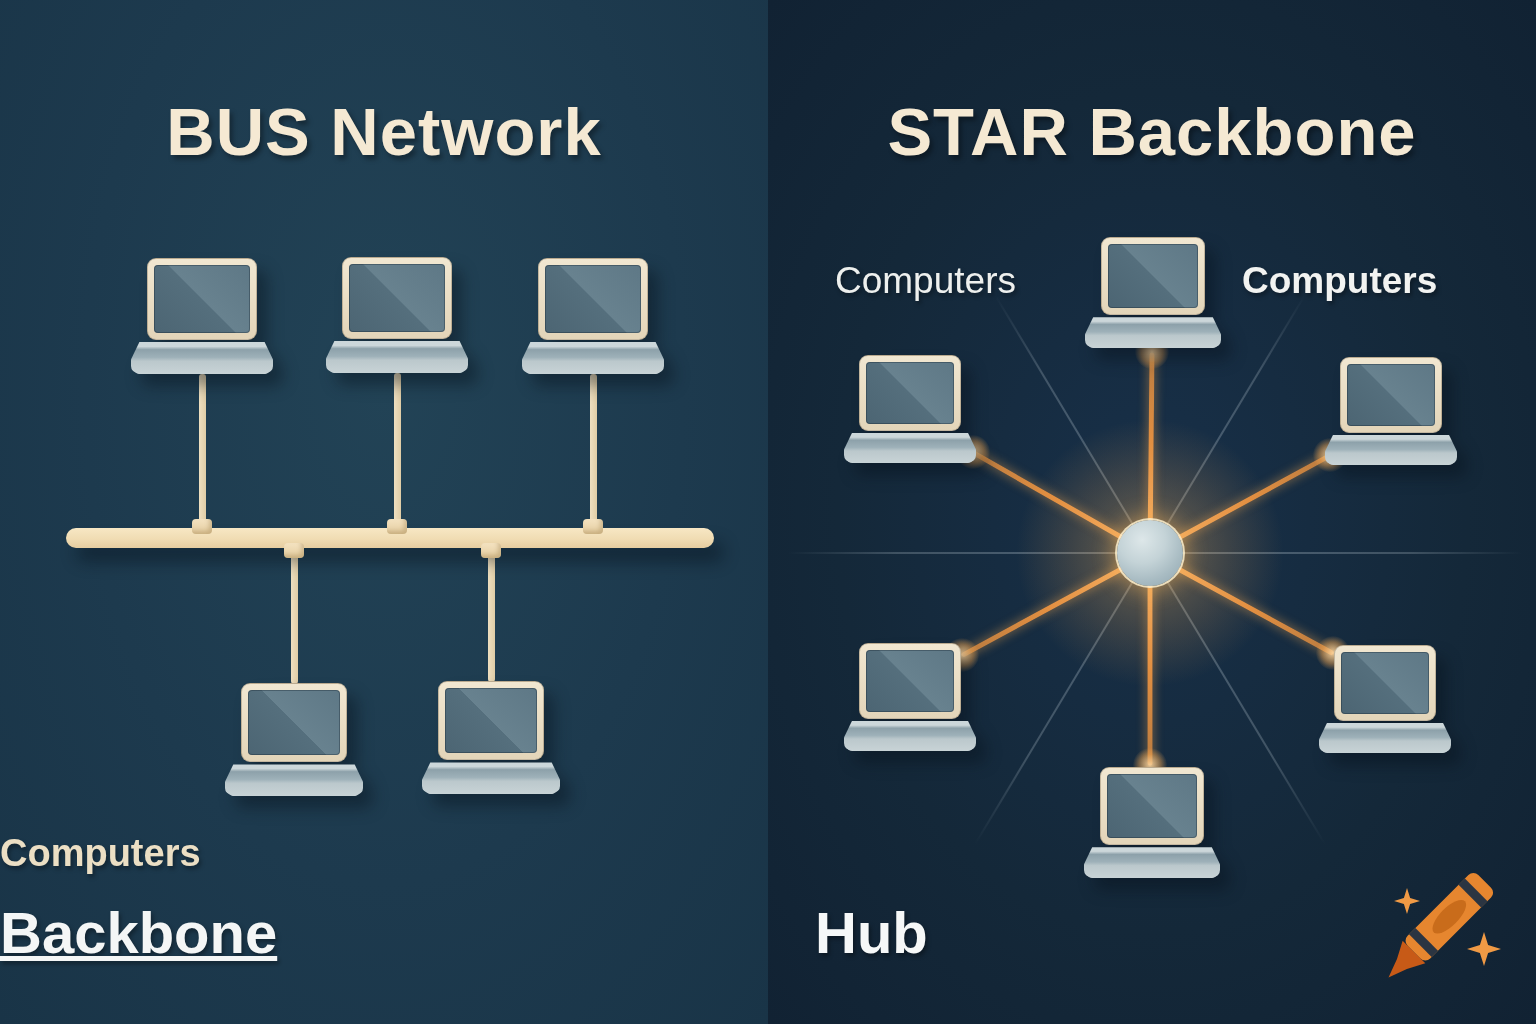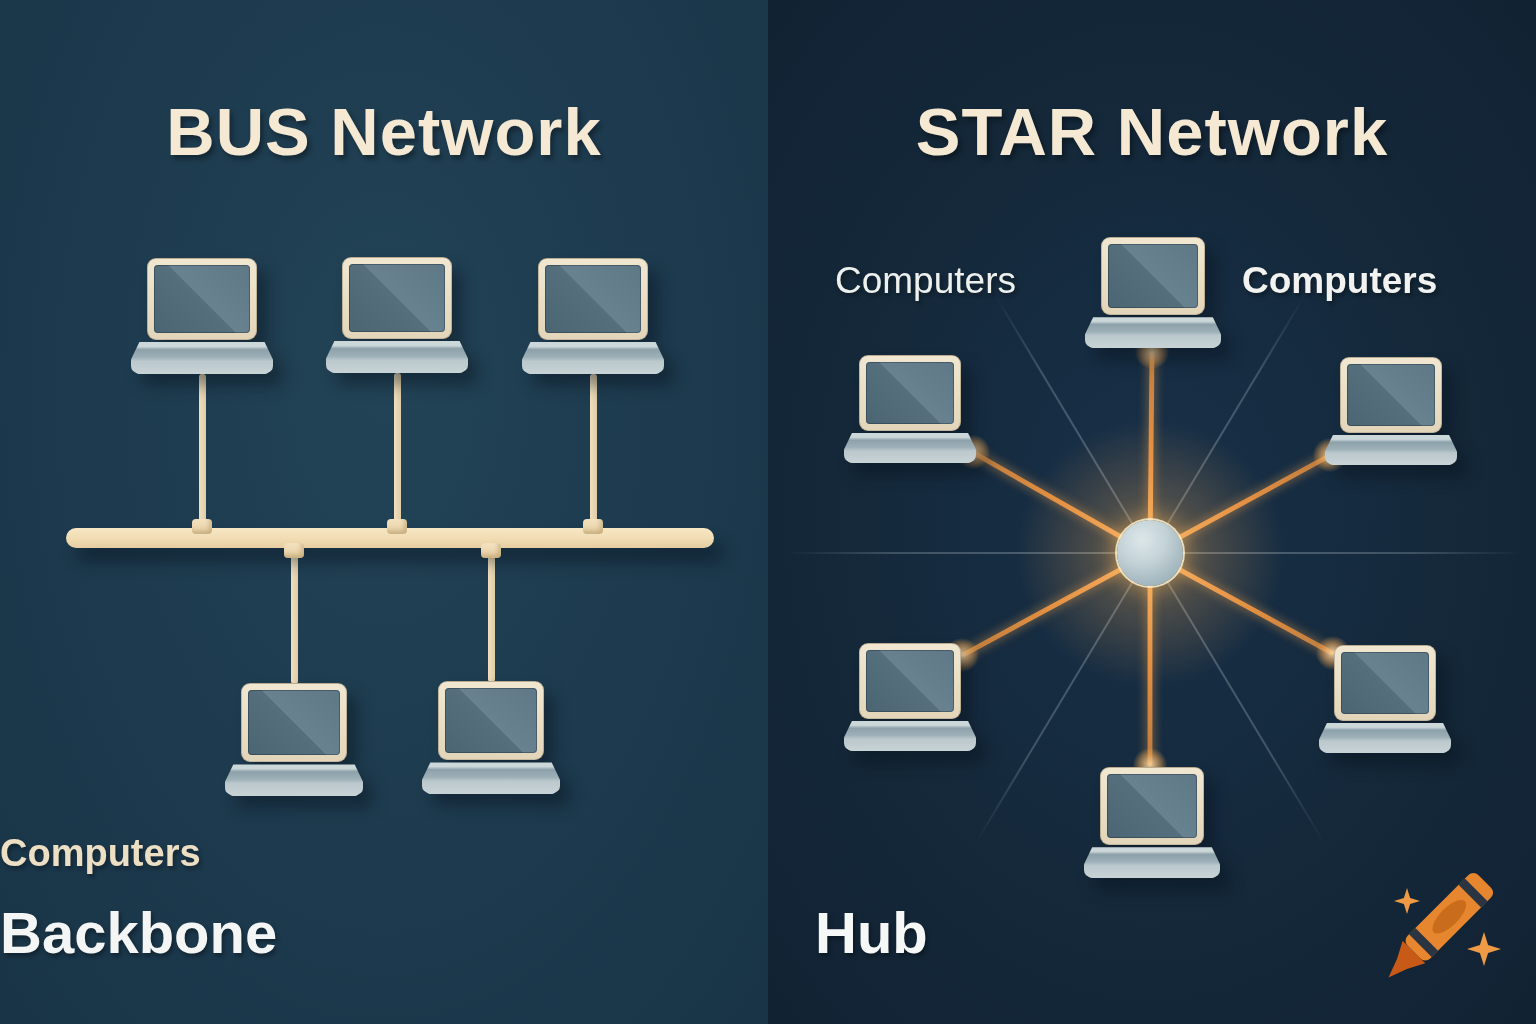--- a/index.html
+++ b/index.html
@@ -15,21 +15,21 @@
     position:absolute;width:768px;text-align:center;top:70px;
     font-size:67px;font-weight:700;letter-spacing:1px;color:#f5e9d3;
     text-shadow:3px 4px 5px rgba(0,0,0,0.35);
     margin-top:23px;
   }
   #bus-title{left:0;}
   #star-title{left:768px;}
 
   .caption{position:absolute;text-align:left;text-shadow:2px 3px 4px rgba(0,0,0,0.35);}
   #bus-computers-label{left:0;width:768px;top:832px;font-size:38px;font-weight:700;color:#ecdfc4;}
-  #bus-backbone-label{left:0;width:916px;top:899px;font-size:58px;font-weight:600;color:#f4f6f6;}
+  #bus-backbone-label{left:0;width:916px;top:899px;font-size:58px;font-weight:600;color:#f4f6f6;text-decoration:underline;}
   #star-computers-left{left:835px;width:260px;top:260px;font-size:37px;font-weight:400;color:#eef0ee;}
   #star-computers-right{left:1242px;width:260px;top:260px;font-size:37px;font-weight:700;color:#f2f3f1;}
   #star-hub-label{left:768px;width:768px;top:899px;font-size:58px;font-weight:600;color:#f6f8f8;padding-left:47px;}
 
   
   .laptop{position:absolute;filter:drop-shadow(10px 12px 8px rgba(5,14,24,0.42));}
   .lap-screen{
     margin:0 auto;width:77%;aspect-ratio:107/80;box-sizing:border-box;padding:6px;
     background:linear-gradient(180deg,#f1e7d1,#e3d5b9);
     border:1px solid rgba(80,60,35,0.28);border-radius:9px;
@@ -175,21 +175,21 @@
       </div>
       <div class="laptop" style="left: 1084px; top: 767px; width: 136px;">
         <div class="lap-screen">
           <div class="lap-display"></div>
         </div>
         <div class="lap-base"></div>
       </div>
     </div>
 
   <div class="title" id="bus-title">BUS Network</div>
-  <div class="title" id="star-title">STAR Network</div>
+  <div class="title" id="star-title">STAR Backbone</div>
 
   <div class="caption" id="bus-computers-label">Computers</div>
   <div class="caption" id="bus-backbone-label">Backbone</div>
 
   <div class="caption" id="star-computers-left">Computers</div>
   <div class="caption" id="star-computers-right">Computers</div>
   <div class="caption" id="star-hub-label">Hub</div>
 
   <svg class="logo" viewBox="0 0 164 164">
     <g transform="rotate(45 72 70)">

